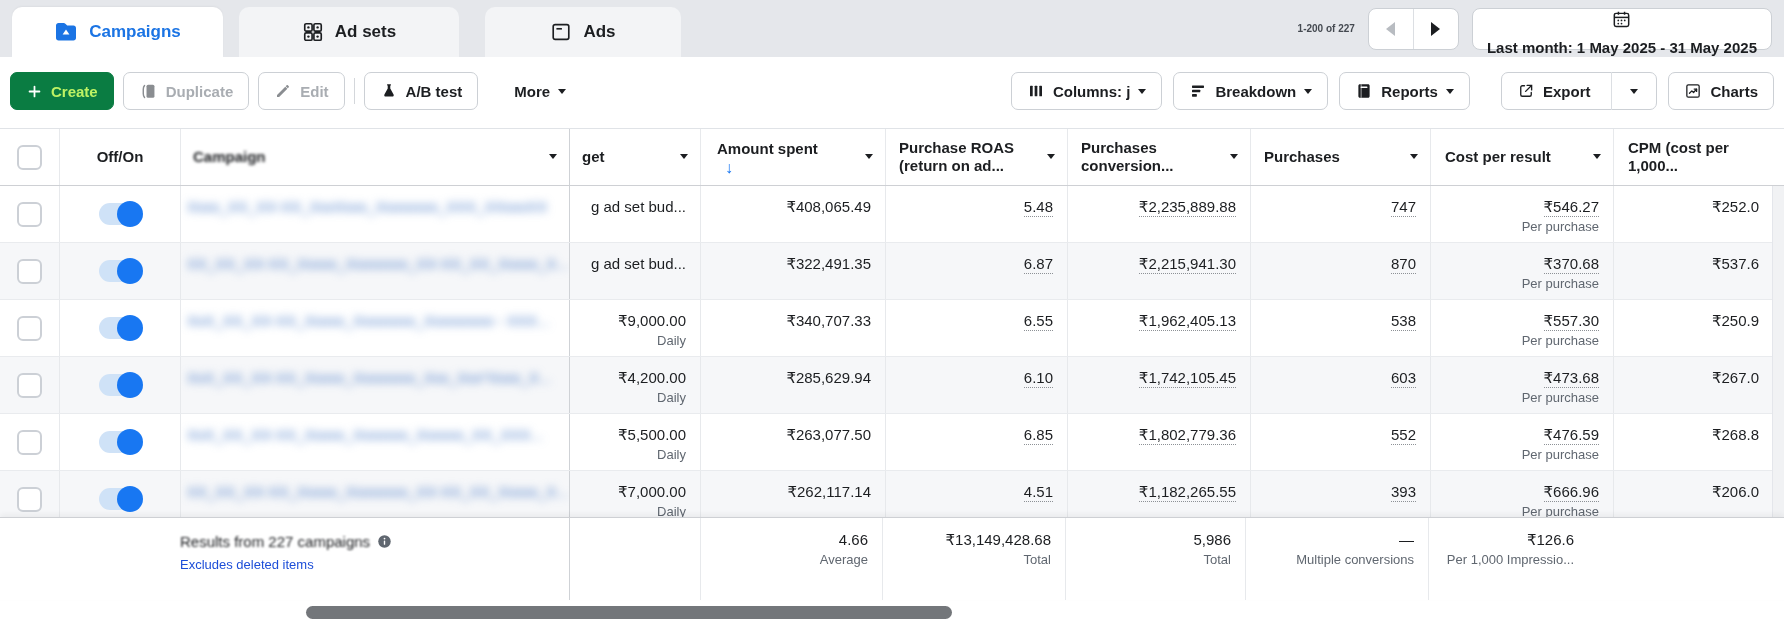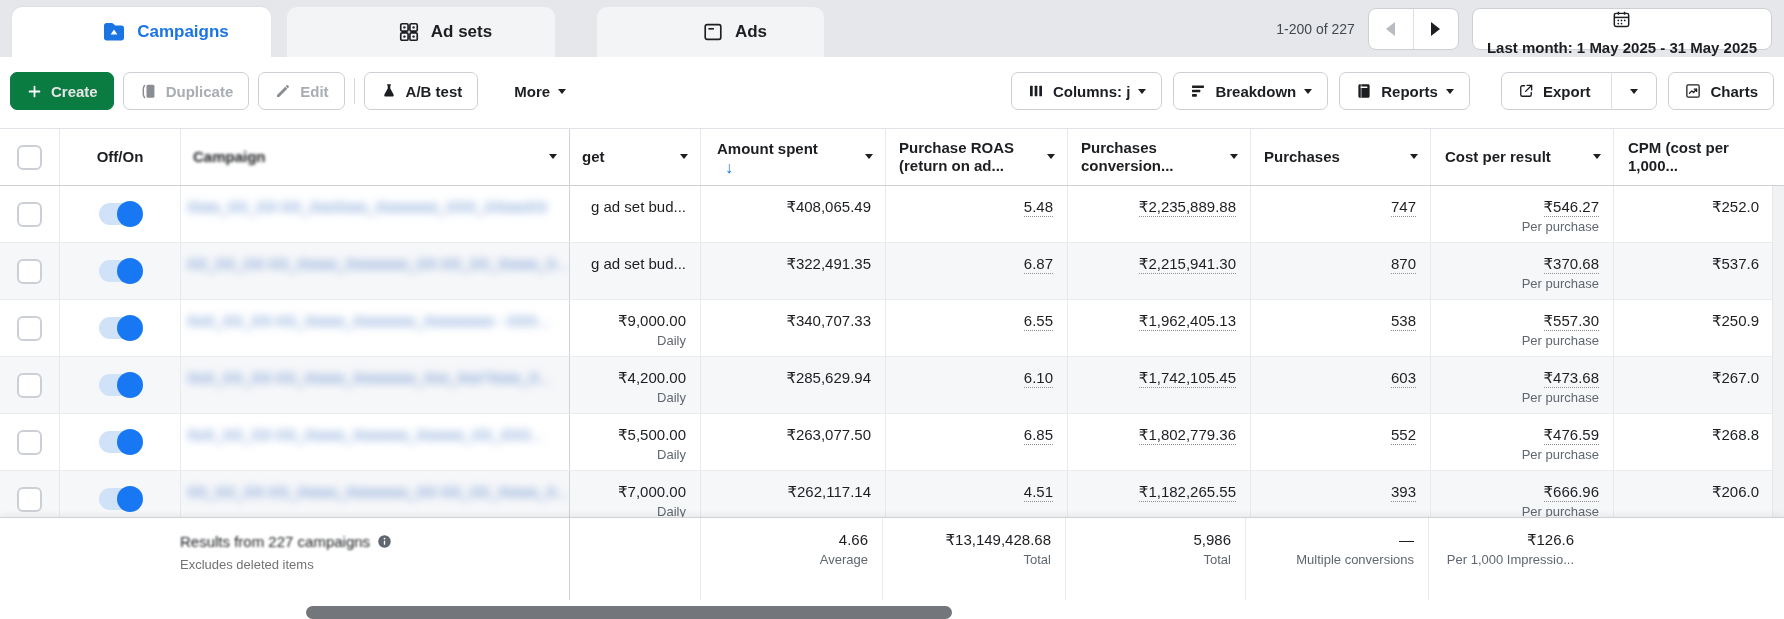--- a/index.html
+++ b/index.html
@@ -3,42 +3,42 @@
 <meta charset="utf-8">
 <style>
   html,body{margin:0;padding:0;background:#fff;}
   .app{position:relative;width:1784px;height:619px;overflow:hidden;background:#fff;
        font-family:"Liberation Sans","DejaVu Sans",sans-serif;color:#1c1e21;}
 
   
   .tabbar{position:absolute;top:0;left:0;right:0;height:57px;background:#e5e7eb;}
   .tabs{position:absolute;left:12px;bottom:0;display:flex;align-items:flex-end;gap:16px;}
   .tab{height:50px;border-radius:10px 10px 0 0;display:flex;align-items:center;justify-content:center;
-       gap:11px;font-size:17px;font-weight:700;cursor:pointer;padding-left:48px;}
+       gap:11px;font-size:17px;font-weight:700;cursor:pointer;}
   .tab-campaigns{width:211px;background:#fff;color:#1b74e4;box-shadow:0 -1px 2px rgba(0,0,0,.04);}
   .tab-adsets{width:220px;background:#f3f4f6;}
-  .tab-ads{width:179px;background:#f3f4f6;margin-left:26px;}
+  .tab-ads{width:196px;background:#f3f4f6;margin-left:10px;}
   .tabbar-right{position:absolute;right:12px;top:8px;height:41px;display:flex;align-items:center;gap:13px;}
-  .range-text{font-size:14px;color:#444950;}
+  .range-text{font-size:10px;color:#444950;font-weight:bold;}
   .pager{display:flex;height:40px;background:#fff;border:1px solid #ccd0d5;border-radius:8px;overflow:hidden;}
   .pager-btn{width:44px;display:flex;align-items:center;justify-content:center;cursor:pointer;}
   .pager-btn + .pager-btn{border-left:1px solid #dcdfe3;}
   .tri-left{width:0;height:0;border-top:7px solid transparent;border-bottom:7px solid transparent;border-right:9px solid #b8bcc1;}
   .tri-right{width:0;height:0;border-top:7px solid transparent;border-bottom:7px solid transparent;border-left:9px solid #1c1e21;}
   .date-btn{height:40px;background:#fff;border:1px solid #ccd0d5;border-radius:8px;display:flex;
             align-items:center;gap:9px;padding:0 14px;font-size:15px;font-weight:700;cursor:pointer;flex-direction:column;}
 
   
   .toolbar{position:absolute;top:57px;left:0;right:0;height:71px;background:#fff;}
   .tb-left{position:absolute;left:10px;top:15px;display:flex;align-items:center;gap:9px;}
   .tb-right{position:absolute;right:10px;top:15px;display:flex;align-items:center;gap:11px;}
   .btn{height:38px;box-sizing:border-box;border-radius:7px;border:1px solid #ccd0d5;background:#fff;
        display:flex;align-items:center;gap:8px;padding:0 15px;font-size:15px;font-weight:600;
        color:#1c1e21;cursor:pointer;white-space:nowrap;}
-  .btn-green{background:#0a7c42;border-color:#0a7c42;color:#e5e5e5;}
+  .btn-green{background:#0a7c42;border-color:#0a7c42;color:#bef264;}
   .btn-disabled{color:#a9adb2;cursor:default;}
   .btn-borderless{border:none;margin-left:12px;}
   .vdiv{width:1px;height:26px;background:#d4d7db;}
   .btn-split{padding-right:0;margin-left:20px;}
   .split-caret{height:38px;width:44px;display:flex;align-items:center;justify-content:center;
                border-left:1px solid #dcdfe3;margin-left:13px;}
   .dd{width:0;height:0;border-left:4.5px solid transparent;border-right:4.5px solid transparent;
       border-top:5.5px solid #1c1e21;display:inline-block;}
 
   
@@ -74,21 +74,21 @@
   .val{line-height:18px;white-space:nowrap;}
   .sub{font-size:13px;color:#606770;line-height:16px;margin-top:3px;white-space:nowrap;}
   .dotted{border-bottom:1px dotted #8d9196;padding-bottom:1px;cursor:help;}
   .blur-light{filter:blur(1.5px);}
 
   .summary{position:absolute;top:517px;left:0;width:1784px;height:83px;background:#fff;display:flex;
            border-top:1px solid #ced0d4;box-shadow:0 -3px 6px rgba(0,0,0,.05);box-sizing:border-box;z-index:5;}
   .s-left{width:570px;padding:15px 0 0 180px;border-right:1px solid #cfd2d6;box-sizing:border-box;}
   .s-title{font-size:15px;display:flex;align-items:center;gap:7px;white-space:nowrap;}
   .s-title .txt{filter:blur(.9px);}
-  .s-sub{font-size:13px;color:#737373;margin-top:7px;}
+  .s-sub{font-size:13px;color:#1d4ed8;margin-top:7px;}
   .summary .num{padding-top:13px;}
 
   .vstrip{position:absolute;right:0;top:186px;width:11px;height:331px;background:#f1f2f4;
           border-left:1px solid #e4e6eb;z-index:4;}
   .hthumb{position:absolute;left:306px;top:606px;width:646px;height:13px;border-radius:7px;
           background:#73767a;z-index:6;cursor:grab;}
   svg{display:block;}
 </style>
 </head>
 <body>

